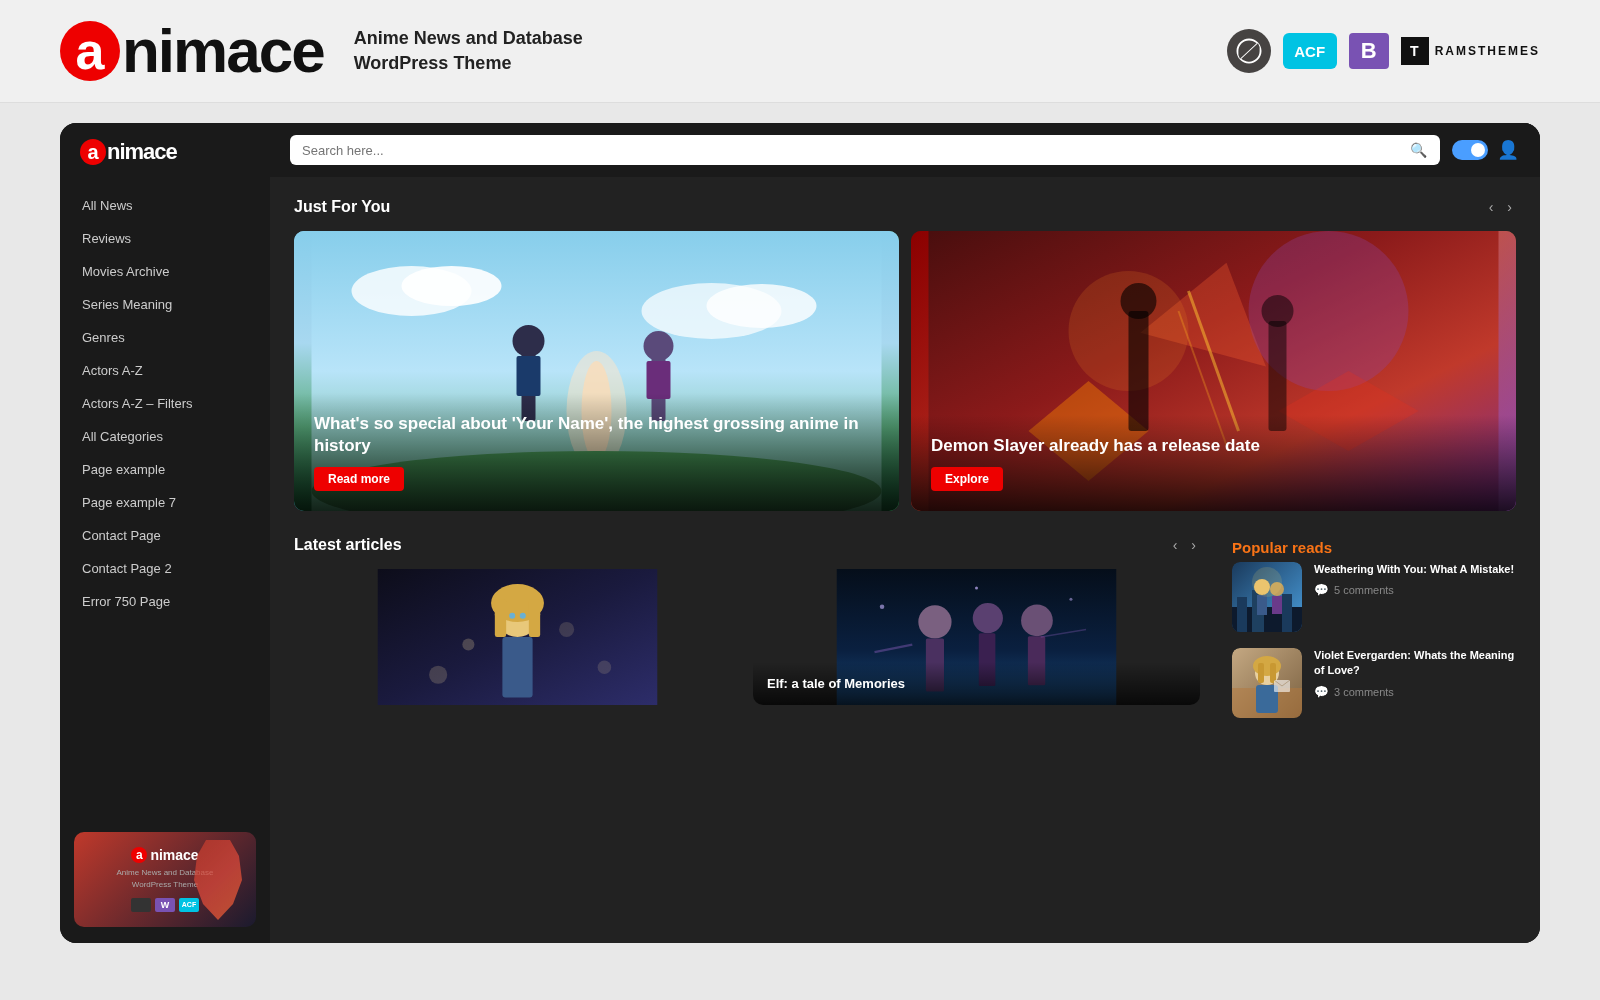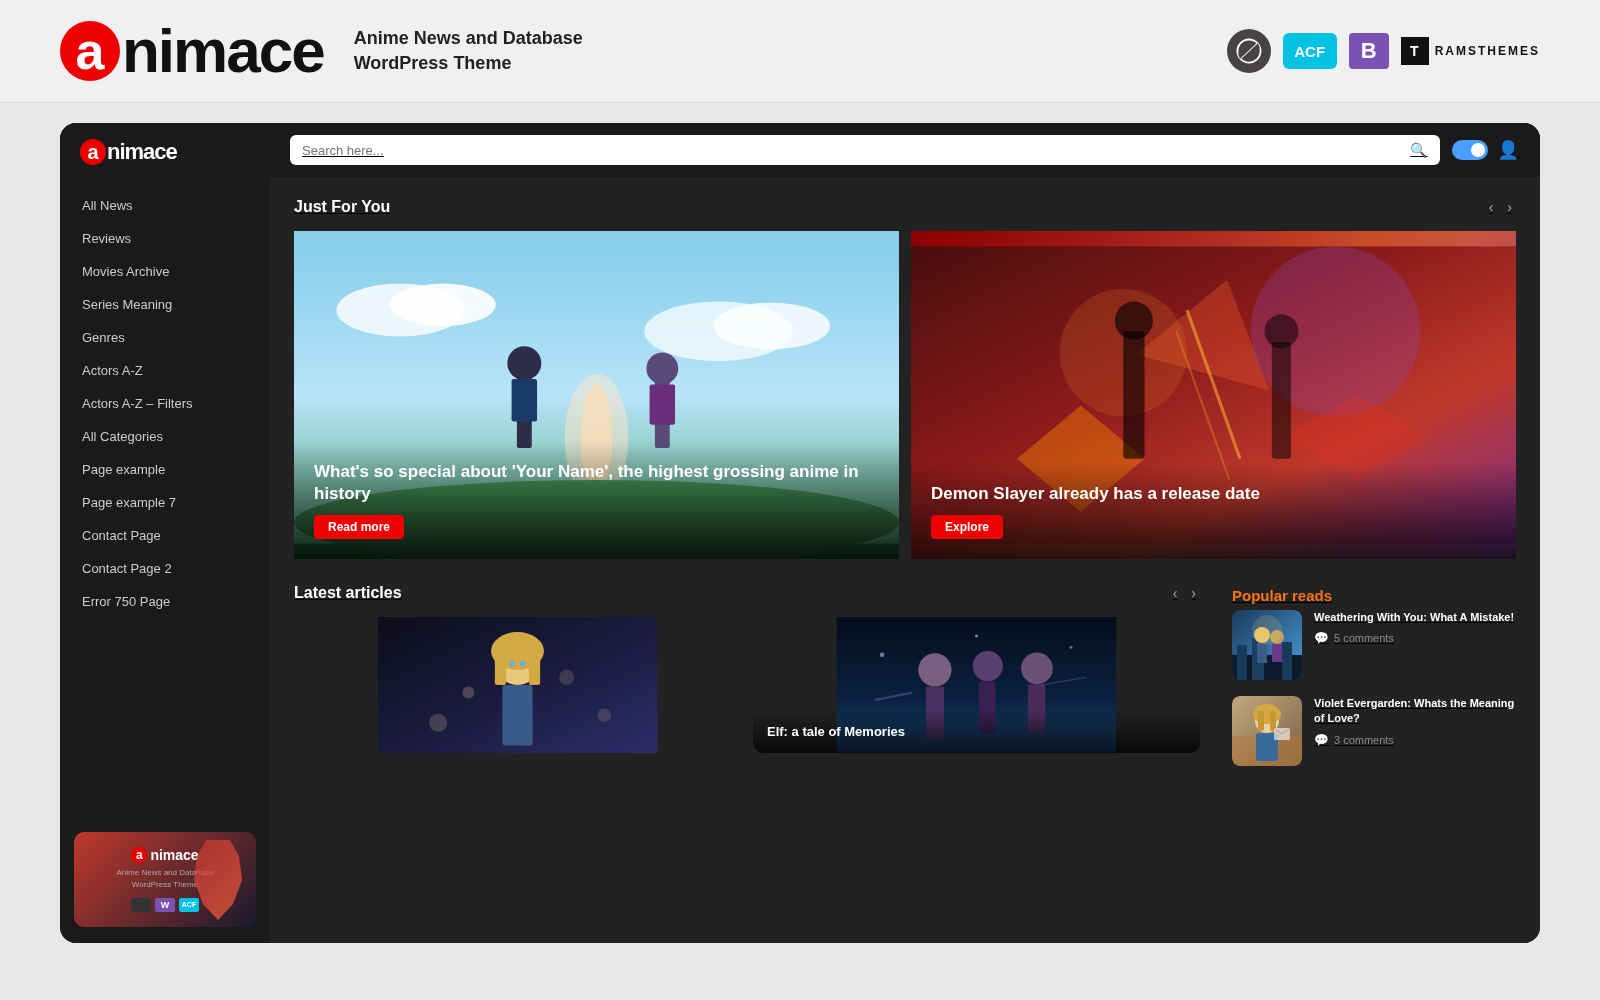--- a/index.html
+++ b/index.html
@@ -188,21 +188,20 @@
       padding: 10px;
     }
 
     
     .main-content {
       flex: 1;
       background: #222;
       display: flex;
       flex-direction: column;
       overflow: hidden;
-      text-decoration: underline;
     }
 
     
     .navbar {
       display: flex;
       align-items: center;
       padding: 12px 20px;
       background: #1a1a1a;
       gap: 12px;
     }
@@ -288,23 +287,23 @@
 
     
     .featured-grid {
       display: grid;
       grid-template-columns: 1fr 1fr;
       gap: 12px;
       margin-bottom: 24px;
     }
     .featured-card {
       position: relative;
-      border-radius: 0;
+      border-radius: 10px;
       overflow: hidden;
-      height: 328px;
+      height: 280px;
       cursor: pointer;
     }
     .featured-card-overlay {
       position: absolute;
       bottom: 0;
       left: 0;
       right: 0;
       padding: 20px;
       background: linear-gradient(transparent, rgba(0,0,0,0.8));
     }

